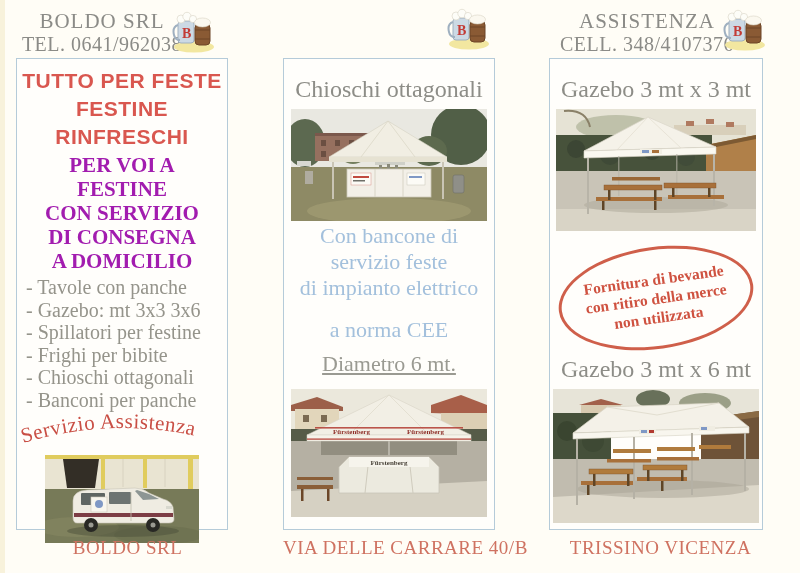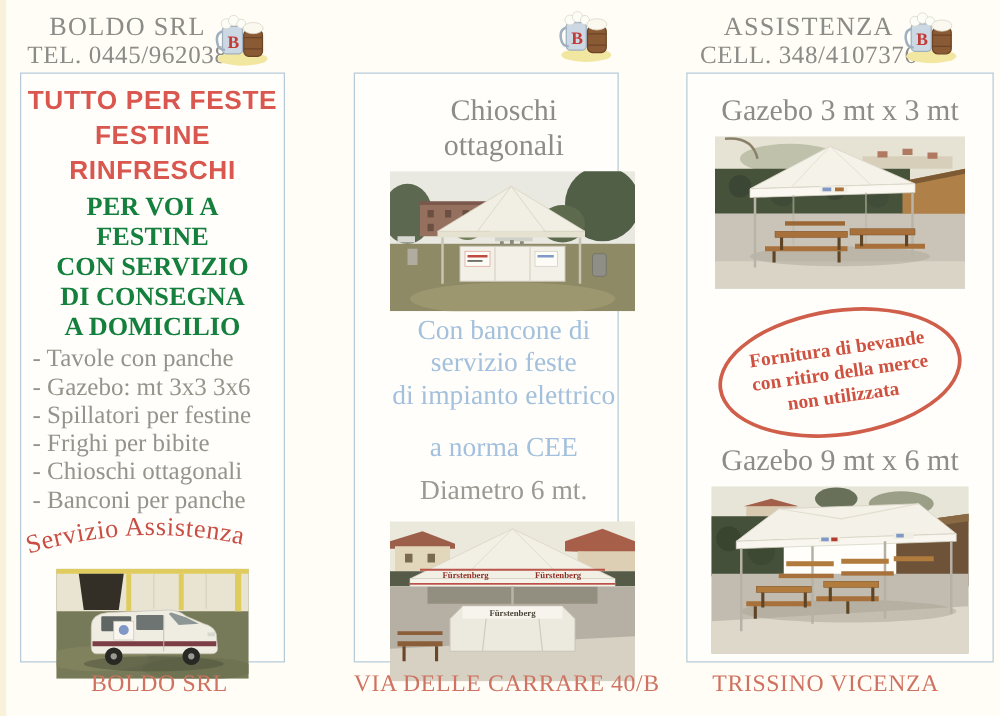--- a/index.html
+++ b/index.html
@@ -6,53 +6,53 @@
   .page{position:relative;width:800px;height:573px;background:#fffdf6;font-family:"Liberation Serif",serif;overflow:hidden;}
   .scan-edge{position:absolute;left:0;top:0;bottom:0;width:5px;background:#f3e9c4;opacity:.55;}
   
   .hdr{position:absolute;text-align:center;color:#8b8b87;}
   .hdr .l1{font-size:21px;letter-spacing:1px;line-height:23px;}
   .hdr .l2{font-size:20px;letter-spacing:.5px;line-height:23px;}
   .logo{position:absolute;}
   
   .box{position:absolute;top:58px;height:472px;border:1px solid #b5cbd9;background:#fffefb;box-sizing:border-box;text-align:center;}
   .box-left{left:16px;width:212px;}
-  .box-mid{left:283px;width:212px;padding-left:28px;}
-  .box-right{left:549px;width:246px;}
+  .box-mid{left:283px;width:212px;}
+  .box-right{left:549px;width:214px;}
   
   .red-title{font-family:"Liberation Sans",sans-serif;font-weight:bold;font-size:21px;color:#d9574f;line-height:28px;letter-spacing:.5px;}
   .pad-top{padding-top:8px;}
-  .blue-sub{font-weight:bold;font-size:21px;color:#15803d;line-height:24px;}
+  .blue-sub{font-weight:bold;font-size:21px;color:#a21caf;line-height:24px;}
   .gray-list{font-size:20px;color:#95948b;line-height:22.5px;text-align:left;padding-left:9px;margin-top:3px;white-space:nowrap;}
   .arc-svg{display:block;margin:0 auto;}
   .photo{display:block;margin:6px auto 0;}
   
   .mid-title{font-size:24px;color:#8d8d87;margin-top:16px;line-height:28px;}
   .blue-body{font-size:22px;color:#a3c0dc;line-height:26px;margin-top:2px;}
-  .diam{font-size:22px;color:#9a9a92;margin-top:8px;line-height:26px;}
+  .diam{font-size:22px;color:#9a9a92;margin-top:8px;line-height:26px;text-decoration:underline;}
   
   .r-title{font-size:24px;color:#8d8d87;margin-top:16px;line-height:28px;}
   .r-title2{font-size:24px;color:#8d8d87;margin-top:6px;line-height:28px;}
   .oval{width:190px;height:96px;border:3px solid #cf5f4a;border-radius:50%;margin:16px auto 0;transform:rotate(-8deg);display:flex;flex-direction:column;justify-content:center;}
   .oval div{font-size:15.5px;font-weight:bold;color:#cf5240;line-height:19px;}
   
   .footer{position:absolute;top:537px;text-align:center;font-size:19px;color:#cf7261;letter-spacing:.5px;white-space:nowrap;}
   .f-left{left:16px;width:223px;}
   .f-mid{left:283px;width:228px;}
   .f-right{left:549px;width:223px;}
 </style>
 </head>
 <body>
 
 <div class="page">
   <div class="scan-edge"></div>
 
   <div class="hdr" style="left:6px;top:10px;width:192px;">
     <div class="l1">BOLDO SRL</div>
-    <div class="l2">TEL. 0445/962038</div>
+    <div class="l2">TEL. 0641/962038</div>
   </div>
   <svg class="logo" style="left:172px;top:11px;" width="44" height="42" viewBox="0 0 44 42">
     <ellipse cx="22" cy="36" rx="20" ry="5.5" fill="#f2e7a0"></ellipse>
     <rect x="6" y="10" width="16" height="22" rx="3" fill="#ccd9e4" stroke="#9fb0c0" stroke-width="1"></rect>
     <path d="M6,14 Q0,16 2,24 Q3,29 8,29" fill="none" stroke="#9fb0c0" stroke-width="2"></path>
     <circle cx="9" cy="8" r="4" fill="#fdfdf8" stroke="#d8d4c4" stroke-width=".6"></circle>
     <circle cx="15" cy="5.5" r="4.2" fill="#fdfdf8" stroke="#d8d4c4" stroke-width=".6"></circle>
     <circle cx="21" cy="8" r="3.6" fill="#fdfdf8" stroke="#d8d4c4" stroke-width=".6"></circle>
     <text x="10" y="27" font-family="Liberation Serif,serif" font-weight="bold" font-size="14" fill="#c33b36">B</text>
     <rect x="23" y="13" width="15" height="21" rx="4" fill="#8a5a34" stroke="#6c4526" stroke-width="1"></rect>
@@ -270,21 +270,21 @@
       <rect x="46" y="92" width="2.5" height="9" fill="#5f4526"></rect>
         <rect x="98" y="92" width="2.5" height="9" fill="#5f4526"></rect>
       <rect x="116" y="79" width="2.5" height="9" fill="#5f4526"></rect>
         <rect x="152" y="79" width="2.5" height="9" fill="#5f4526"></rect>
     </svg>
     <div class="oval">
       <div>Fornitura di bevande</div>
       <div>con ritiro della merce</div>
       <div>non utilizzata</div>
     </div>
-    <div class="r-title2">Gazebo 9 mt x 6 mt</div>
+    <div class="r-title2">Gazebo 3 mt x 6 mt</div>
 
     <svg class="photo" width="206" height="134" viewBox="0 0 206 134">
       <rect x="0" y="0" width="206" height="36" fill="#e7e4d8"></rect>
       <ellipse cx="100" cy="10" rx="17" ry="9" fill="#68705a"></ellipse>
       <rect x="98" y="16" width="3" height="11" fill="#6b5f4a"></rect>
       <rect x="28" y="16" width="40" height="12" fill="#d4c3a6" opacity="0.8"></rect>
       <polygon points="26,16 48,10 70,16" fill="#a2604a"></polygon>
       <ellipse cx="152" cy="14" rx="26" ry="10" fill="#7a8165" opacity="0.7"></ellipse>
       <rect x="0" y="24" width="58" height="48" fill="#45503a"></rect>
       <circle cx="14" cy="42" r="10" fill="#3a4530"></circle>

